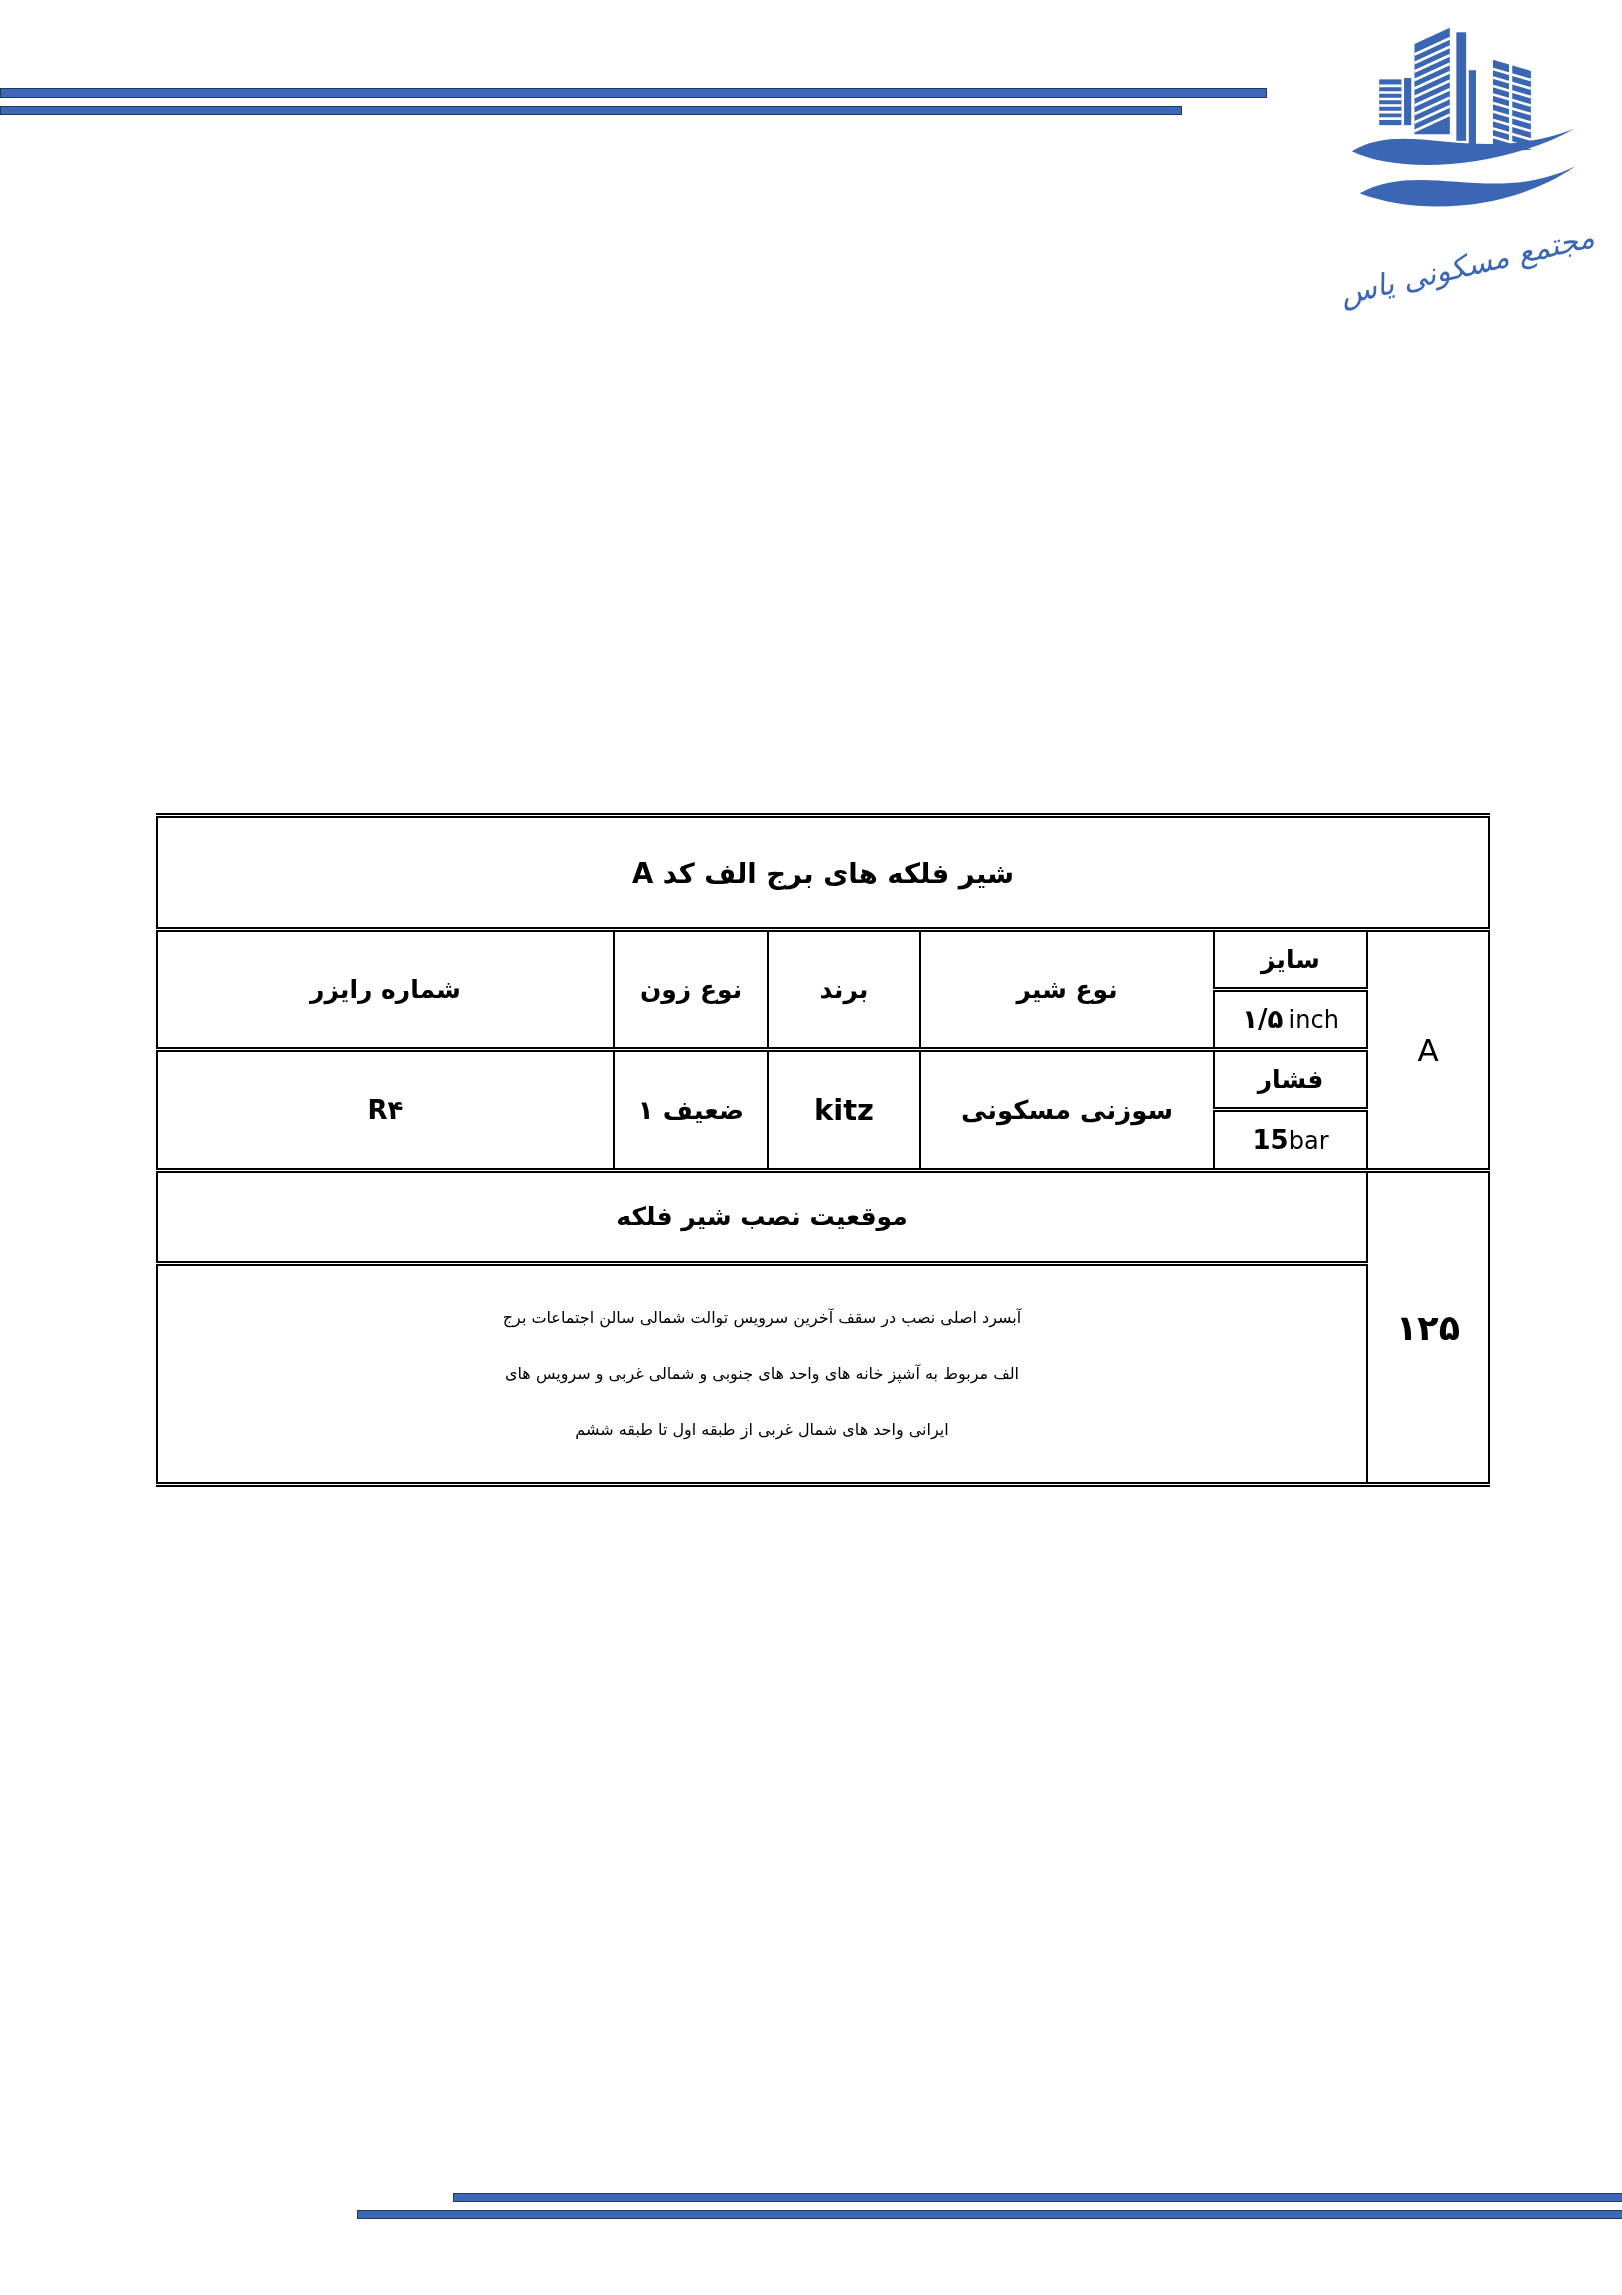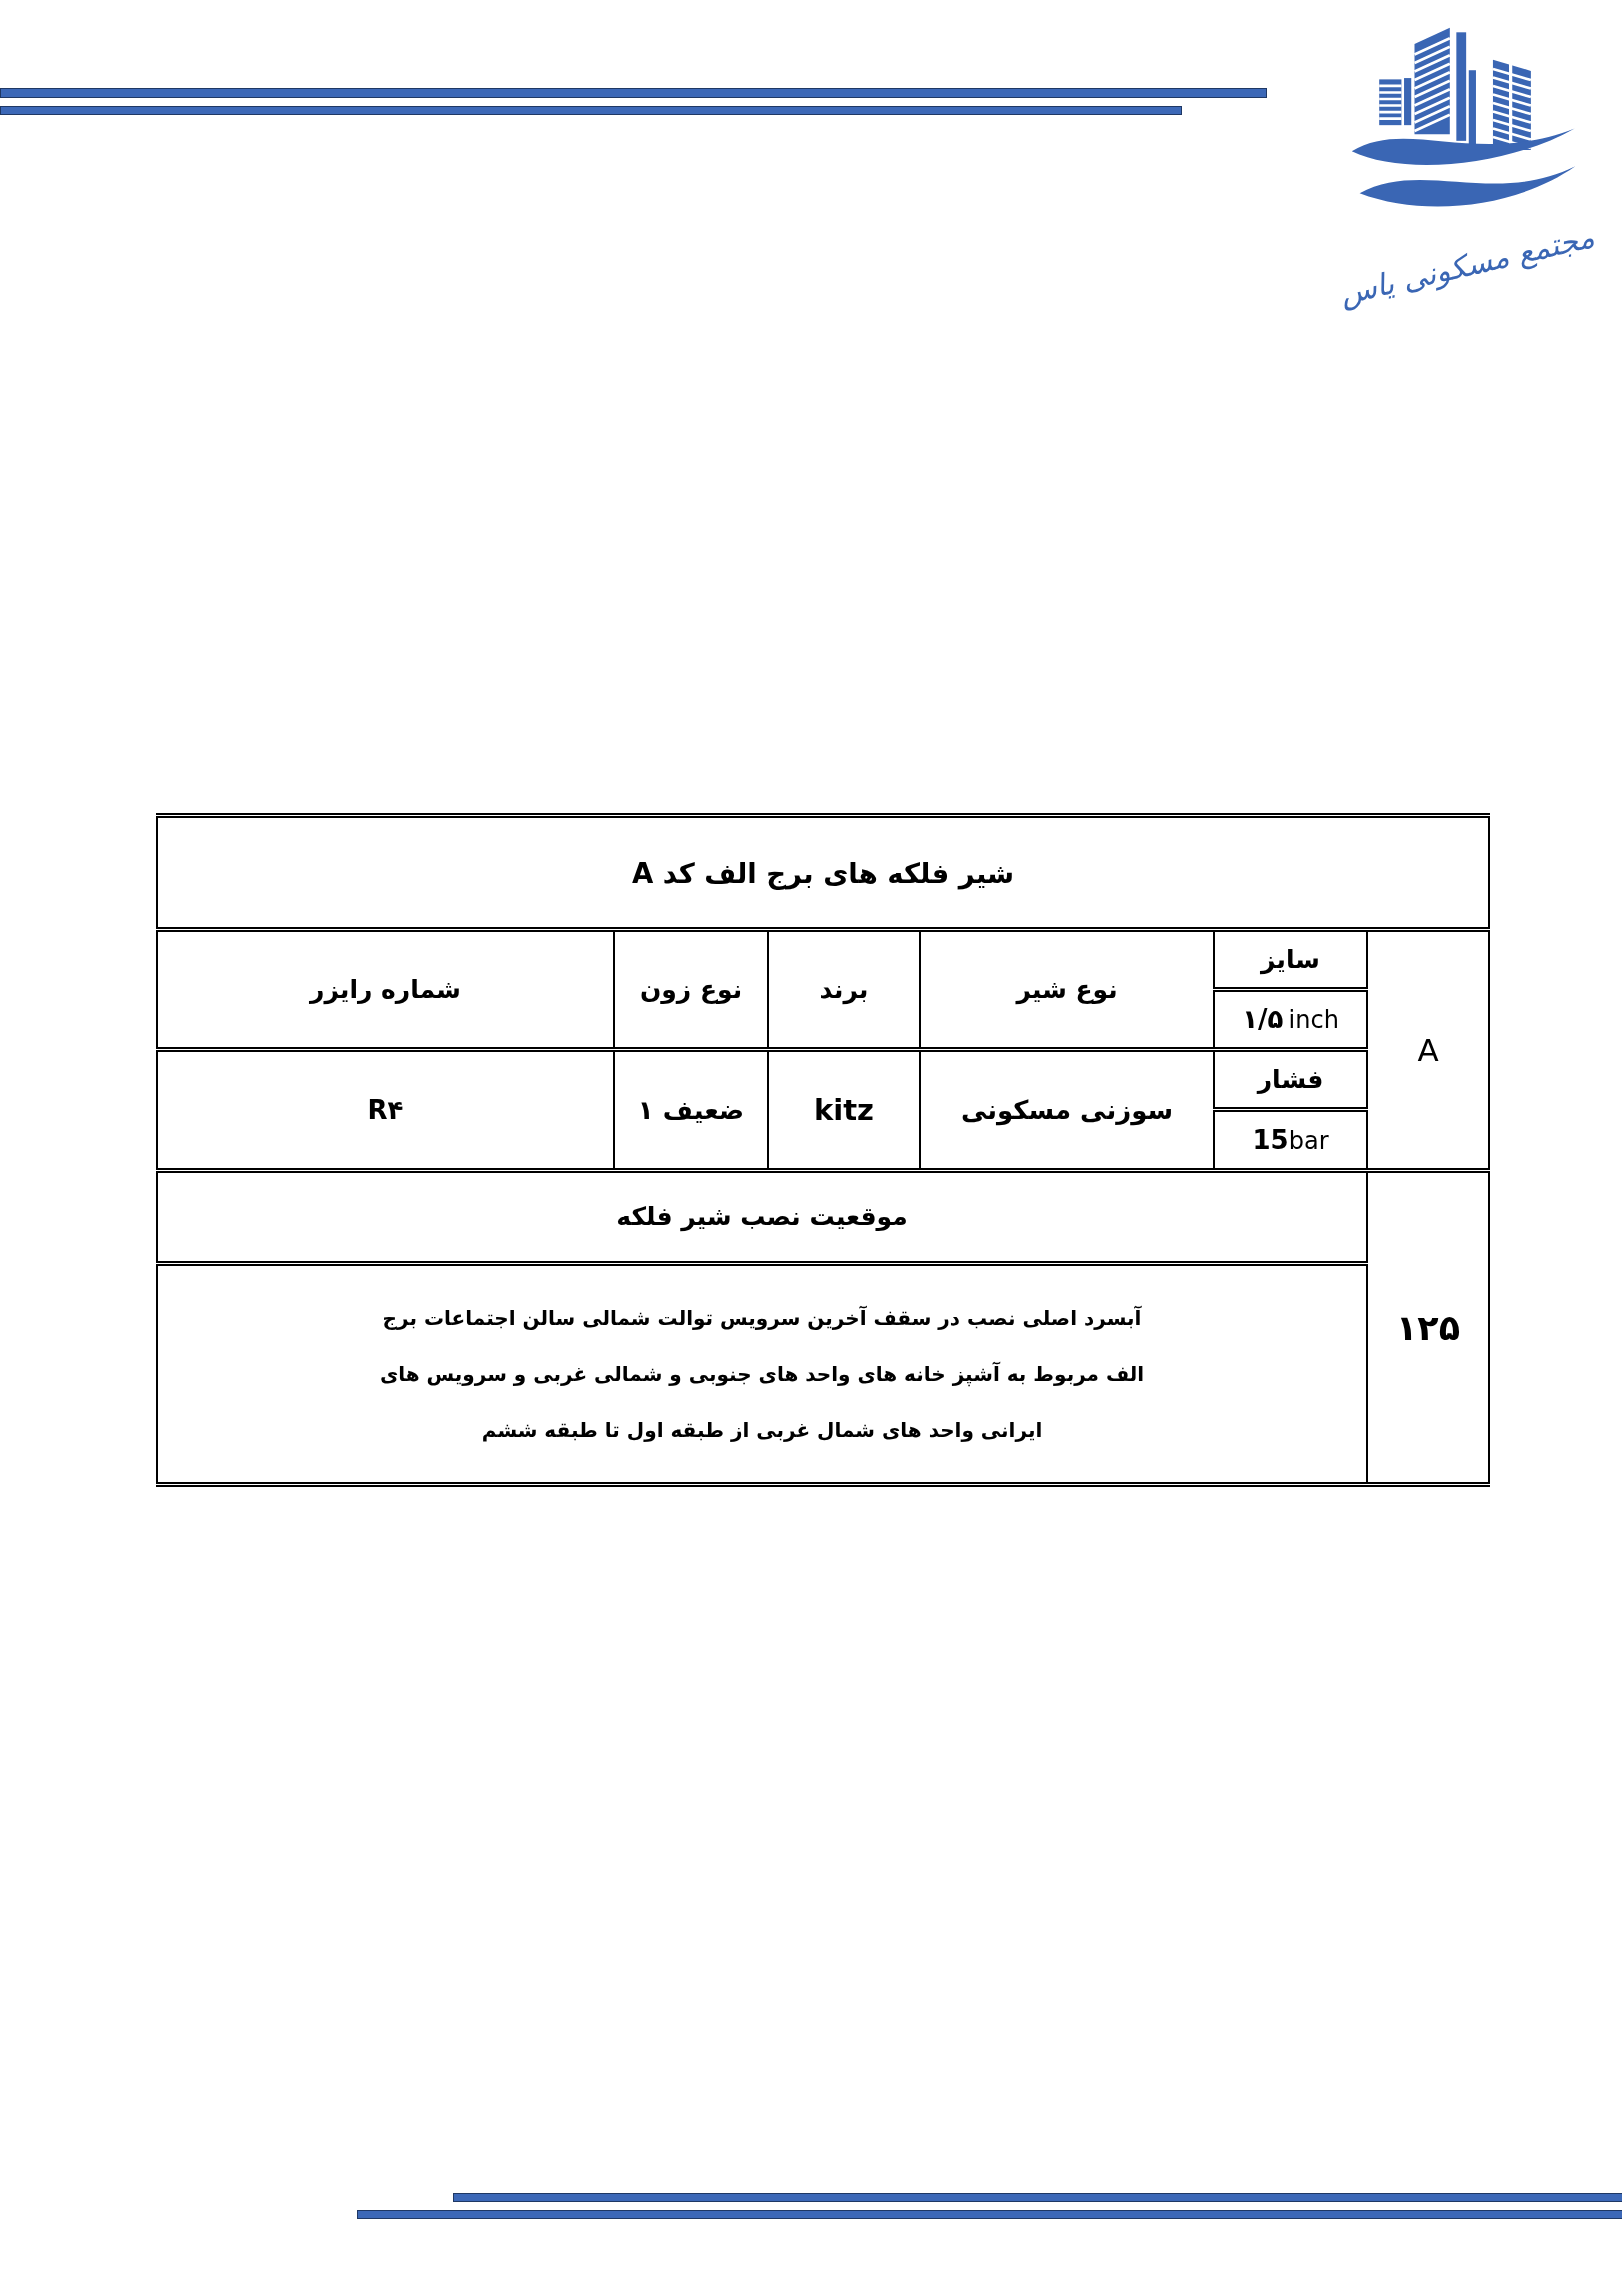--- a/index.html
+++ b/index.html
@@ -27,21 +27,21 @@
   .fa{direction:rtl;}
   .ltr{direction:ltr;}
   .title{font-size:27.5px;font-weight:bold;}
   .hdr{font-size:25px;font-weight:bold;}
   .val{font-size:26px;font-weight:bold;}
   .unit{font-weight:normal;font-size:24px;}
   .gap{margin-left:5.2px;}
   .kitz{font-weight:bold;font-size:29px;}
   .code{font-size:31px;font-weight:normal;}
   .num{font-size:35px;font-weight:bold;}
-  .desc{font-size:20px;font-weight:bold;}
+  .desc{font-size:16px;font-weight:normal;}
   .desc div{line-height:56px;}
 </style>
 </head>
 <body>
 
 <div class="page">
 
   <div class="bar bar-t1"></div>
   <div class="bar bar-t2"></div>
 

